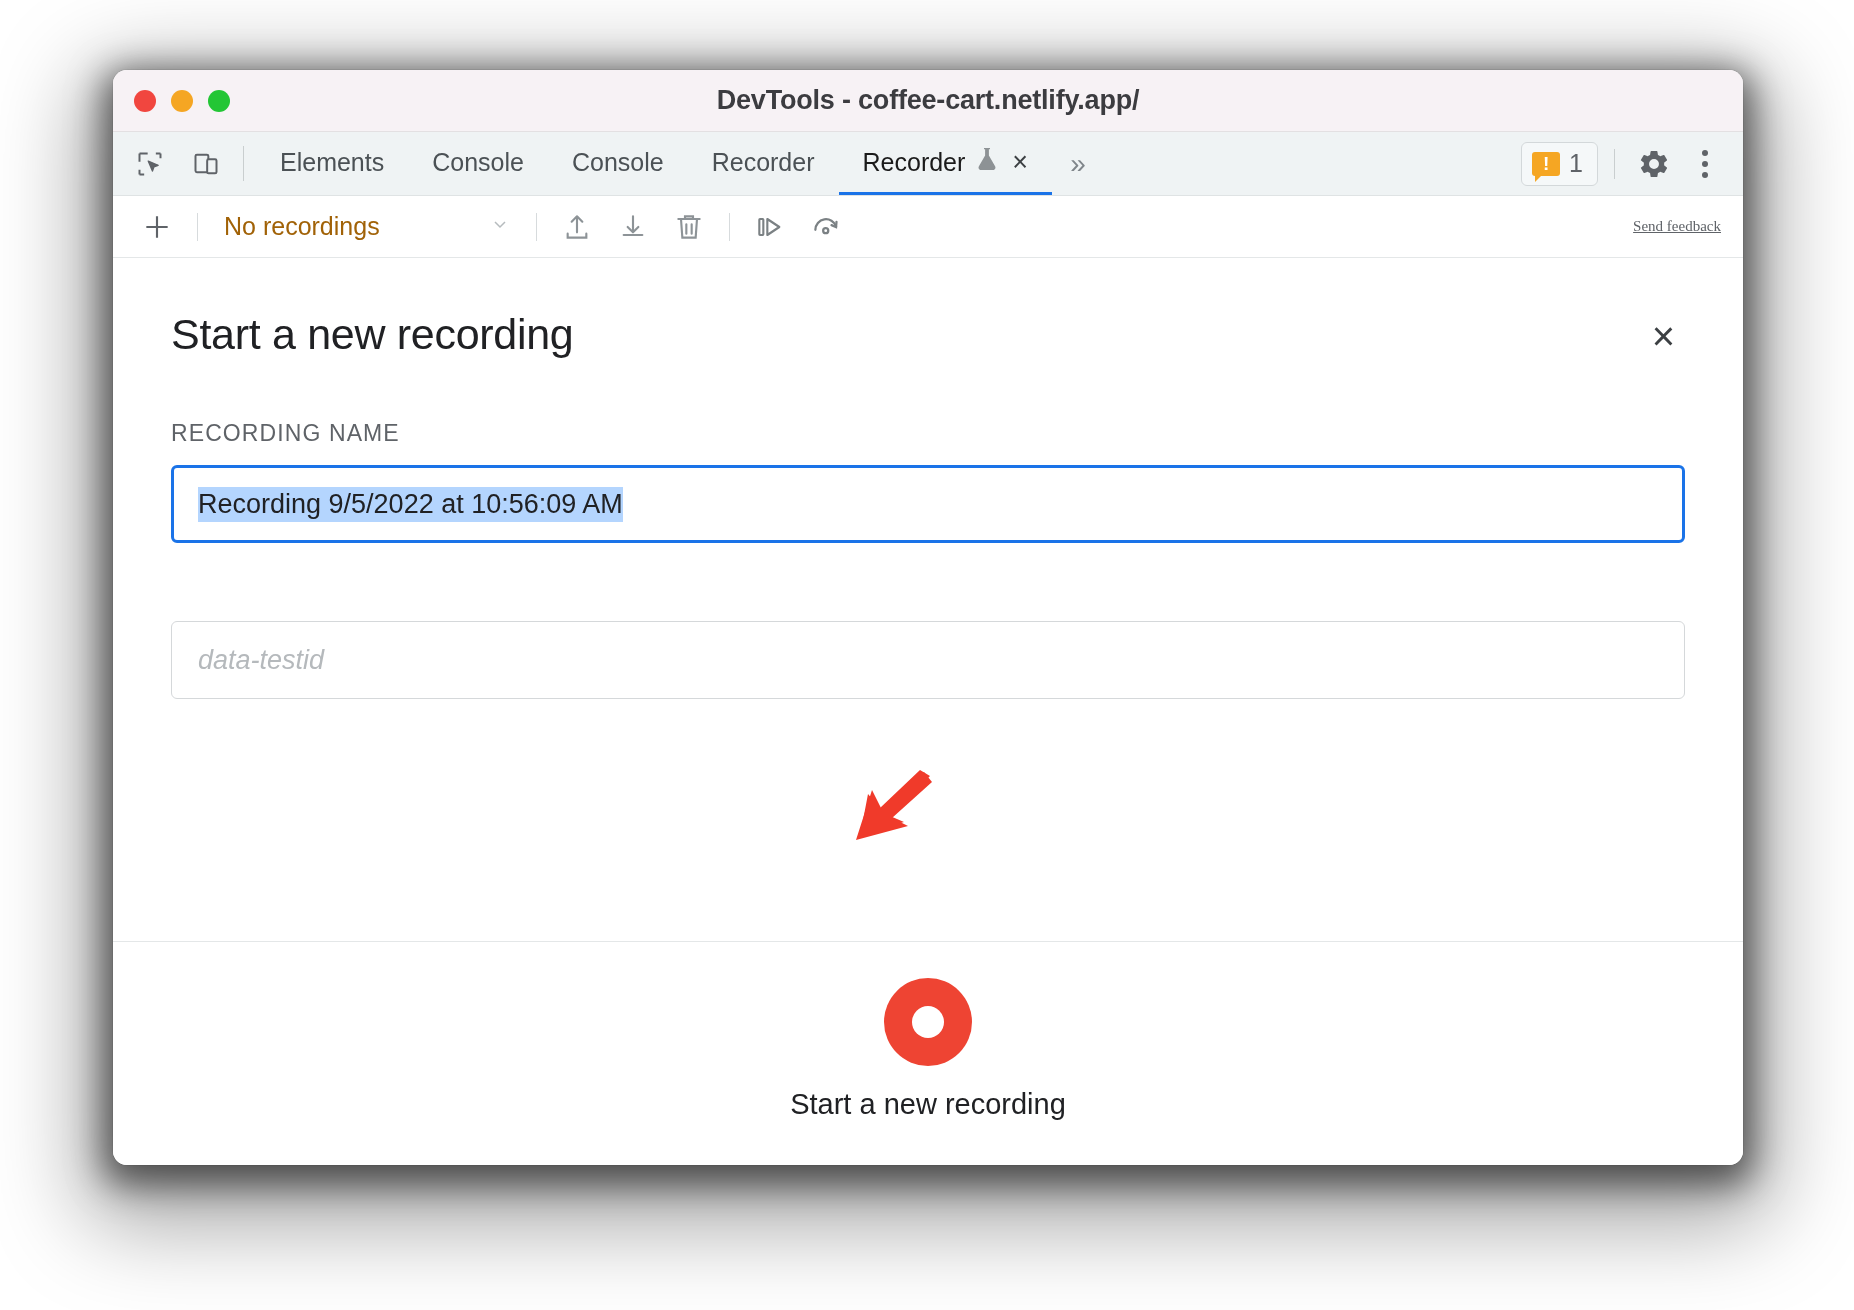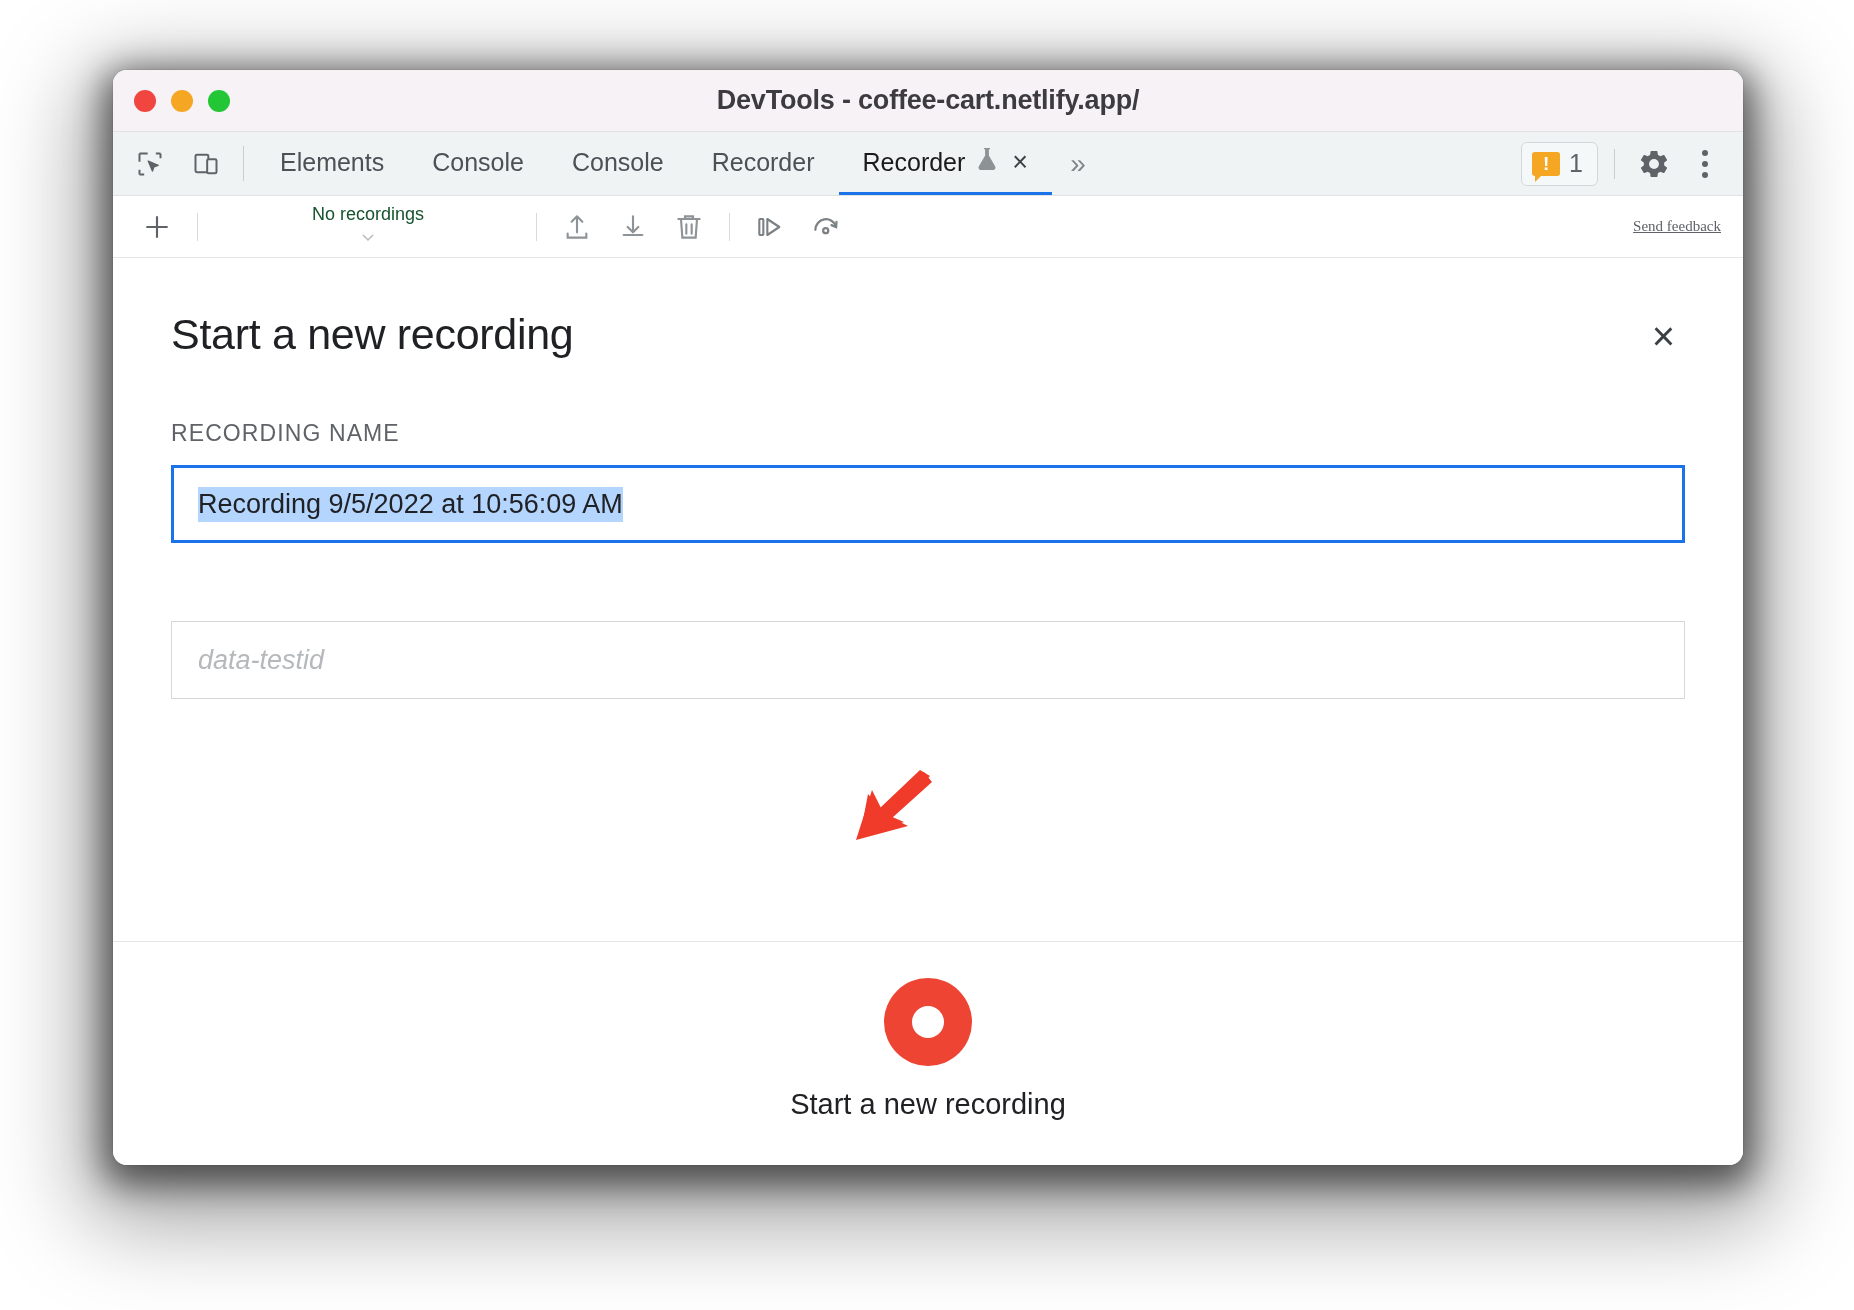--- a/index.html
+++ b/index.html
@@ -192,23 +192,22 @@
     background: #d7dbdd;
     margin: 0 10px;
     flex: none;
   }
   .rec-select {
     display: flex;
     align-items: center;
     height: 46px;
     min-width: 310px;
     padding: 0 10px 0 12px;
-    color: #14532d;
-    font-size: 18px;
-    flex-direction: column;
+    color: #a16207;
+    font-size: 25px;
   }
   .rec-select .sel-label { flex: 1; }
   .send-feedback {
     margin-left: auto;
     font-size: 15px;
     color: #5f6368;
     text-decoration: underline;
     padding-right: 6px;
     font-family: Liberation Serif, serif;
   }
@@ -262,21 +261,21 @@
     border: 2px solid #80868b;
     border-radius: 50%;
     display: flex; align-items: center; justify-content: center;
     font-size: 19px;
     color: #5f6368;
     letter-spacing: 0;
   }
   .text-input {
     height: 78px;
     border: 1px solid #d5d8da;
-    border-radius: 0;
+    border-radius: 6px;
     display: flex;
     align-items: center;
     padding: 0 26px;
     font-size: 27px;
     color: #202124;
     background: #ffffff;
   }
   .text-input.focused {
     border: 3px solid #1a73e8;
     padding: 0 24px;

